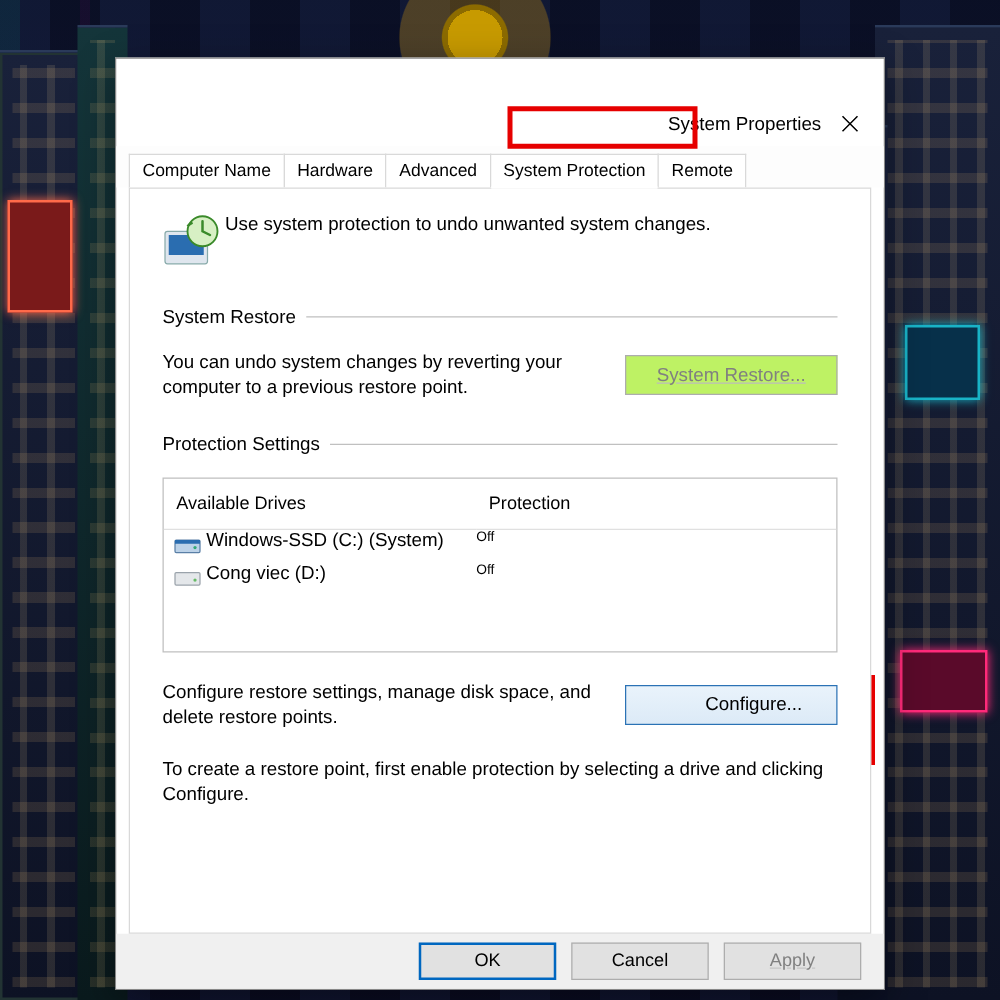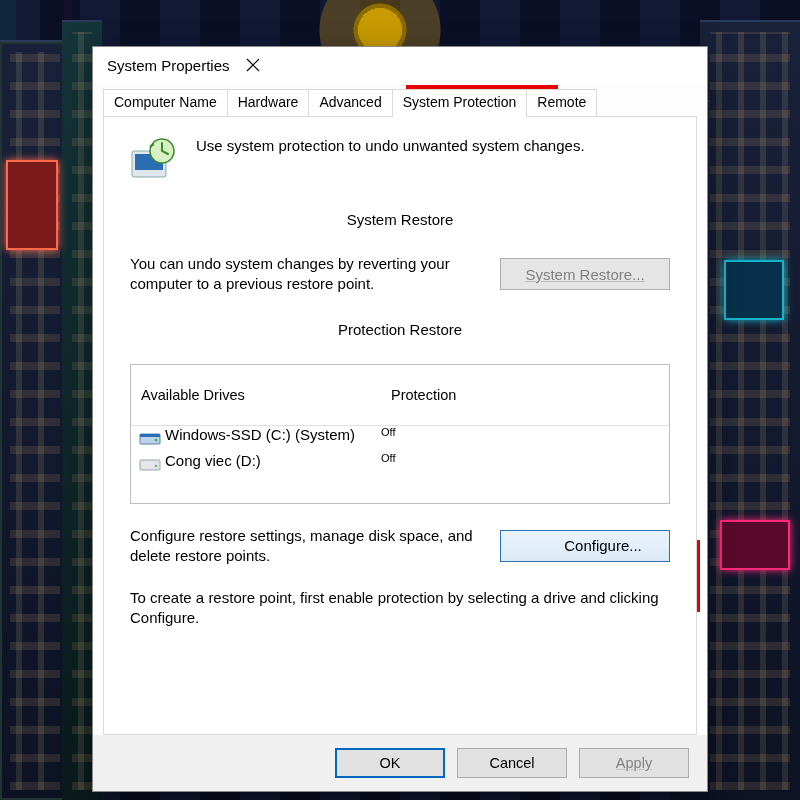--- a/index.html
+++ b/index.html
@@ -58,22 +58,23 @@
   .dialog {
     position:absolute;
     left:92px; top:46px;
     width:616px; height:746px;
     background:#fff;
     border:1px solid #888;
     box-shadow:0 10px 30px rgba(0,0,0,0.4);
     display:flex; flex-direction:column;
   }
   .titlebar {
-    height:36px; display:flex; align-items:center; justify-content:flex-start;
+    height:36px; display:flex; align-items:center; justify-content:flex-end;
     padding:0 4px 0 14px;
+    margin-top:34px;
   }
   .title { font-size:15px; color:#000; }
   .close-btn {
     width:46px; height:32px; display:flex; align-items:center; justify-content:center;
     cursor:default;
   }
   .close-btn svg{width:14px;height:14px;stroke:#000;stroke-width:1.2;fill:none;}
 
   .tabstrip {
     display:flex;
@@ -100,63 +101,63 @@
   .tabsheet {
     border:1px solid #d9d9d9;
     margin:0 10px 0 10px;
     padding:20px 26px 20px 26px;
     flex:1;
     background:#fff;
     position:relative;
     z-index:2;
   }
 
-  .intro { display:flex; gap:20px; align-items:flex-start; margin-bottom:28px;}
+  .intro { display:flex; gap:4px; align-items:flex-start; margin-bottom:28px;}
   .shield-icon{width:46px;height:46px;flex:0 0 46px;}
   .intro-text{font-size:15px;color:#000;}
 
   .group { margin-bottom:26px; }
-  .group-header{display:flex;align-items:center;gap:8px;margin-bottom:18px;flex-direction:column;}
+  .group-header{display:flex;align-items:center;gap:8px;margin-bottom:18px;}
   .group-title{font-size:15px;color:#000; white-space:nowrap;}
   .group-line{flex:1;height:1px;background:#c0c0c0;}
 
   .row { display:flex; align-items:center; gap:18px; }
   .row .desc{flex:1; font-size:15px;color:#000; line-height:1.35;}
   .btn {
     min-width:170px; height:32px;
     border:1px solid #adadad;
     background:#e1e1e1;
     font-size:15px; color:#000;
     display:flex;align-items:center;justify-content:center;
     cursor:default;
   }
-  .btn.disabled{ color:#808080; background:#e5e5e5; text-decoration:underline; text-decoration-color:#bcbcbc;}
+  .btn.disabled{ color:#808080; background:#bef264; text-decoration:underline; text-decoration-color:#bcbcbc;}
   .btn.primary{
     background:linear-gradient(#e9f3fb,#dceaf7);
     border:1px solid #2a72b5;
     padding-left:36px;
   }
 
   .drives-table{
     border:1px solid #bfbfbf;
     height:140px;
     margin-bottom:22px;
   }
   .drives-head{display:flex; font-size:14.5px; color:#000;}
-  .drives-head .col{padding:22px 10px; border-bottom:1px solid #e0e0e0;}
+  .drives-head .col{padding:12px 10px; border-bottom:1px solid #e0e0e0;}
   .col.name{flex:0 0 250px;}
   .col.prot{flex:1;}
   .drives-body .drow{display:flex; align-items:flex-start; height:26px;}
   .drow .dicon{width:22px;height:22px;margin-left:8px;margin-right:4px;}
   .drow .dname{font-size:15px; color:#000; flex:0 0 216px;}
   .drow .dprot{font-size:11px; color:#000;}
   .row.spaced{margin-bottom:22px;}
 
   .footer{
-    height:56px; border-top:0;
+    height:44px; border-top:0;
     background:#f0f0f0;
     display:flex; justify-content:flex-end; align-items:center;
     gap:12px; padding:0 18px;
   }
   .footer .fbtn{
     width:110px; height:30px;
     border:1px solid #adadad;
     background:#e1e1e1;
     font-size:14.5px;
     display:flex;align-items:center;justify-content:center;
@@ -230,21 +231,21 @@
         <div class="group-line"></div>
       </div>
       <div class="row">
         <div class="desc">You can undo system changes by reverting your computer to a previous restore point.</div>
         <div class="btn disabled">System Restore...</div>
       </div>
     </div>
 
     <div class="group">
       <div class="group-header">
-        <div class="group-title">Protection Restore</div>
+        <div class="group-title">Protection Settings</div>
         <div class="group-line"></div>
       </div>
 
       <div class="drives-table">
         <div class="drives-head">
           <div class="col name">Available Drives</div>
           <div class="col prot">Protection</div>
         </div>
         <div class="drives-body">
           <div class="drow">

